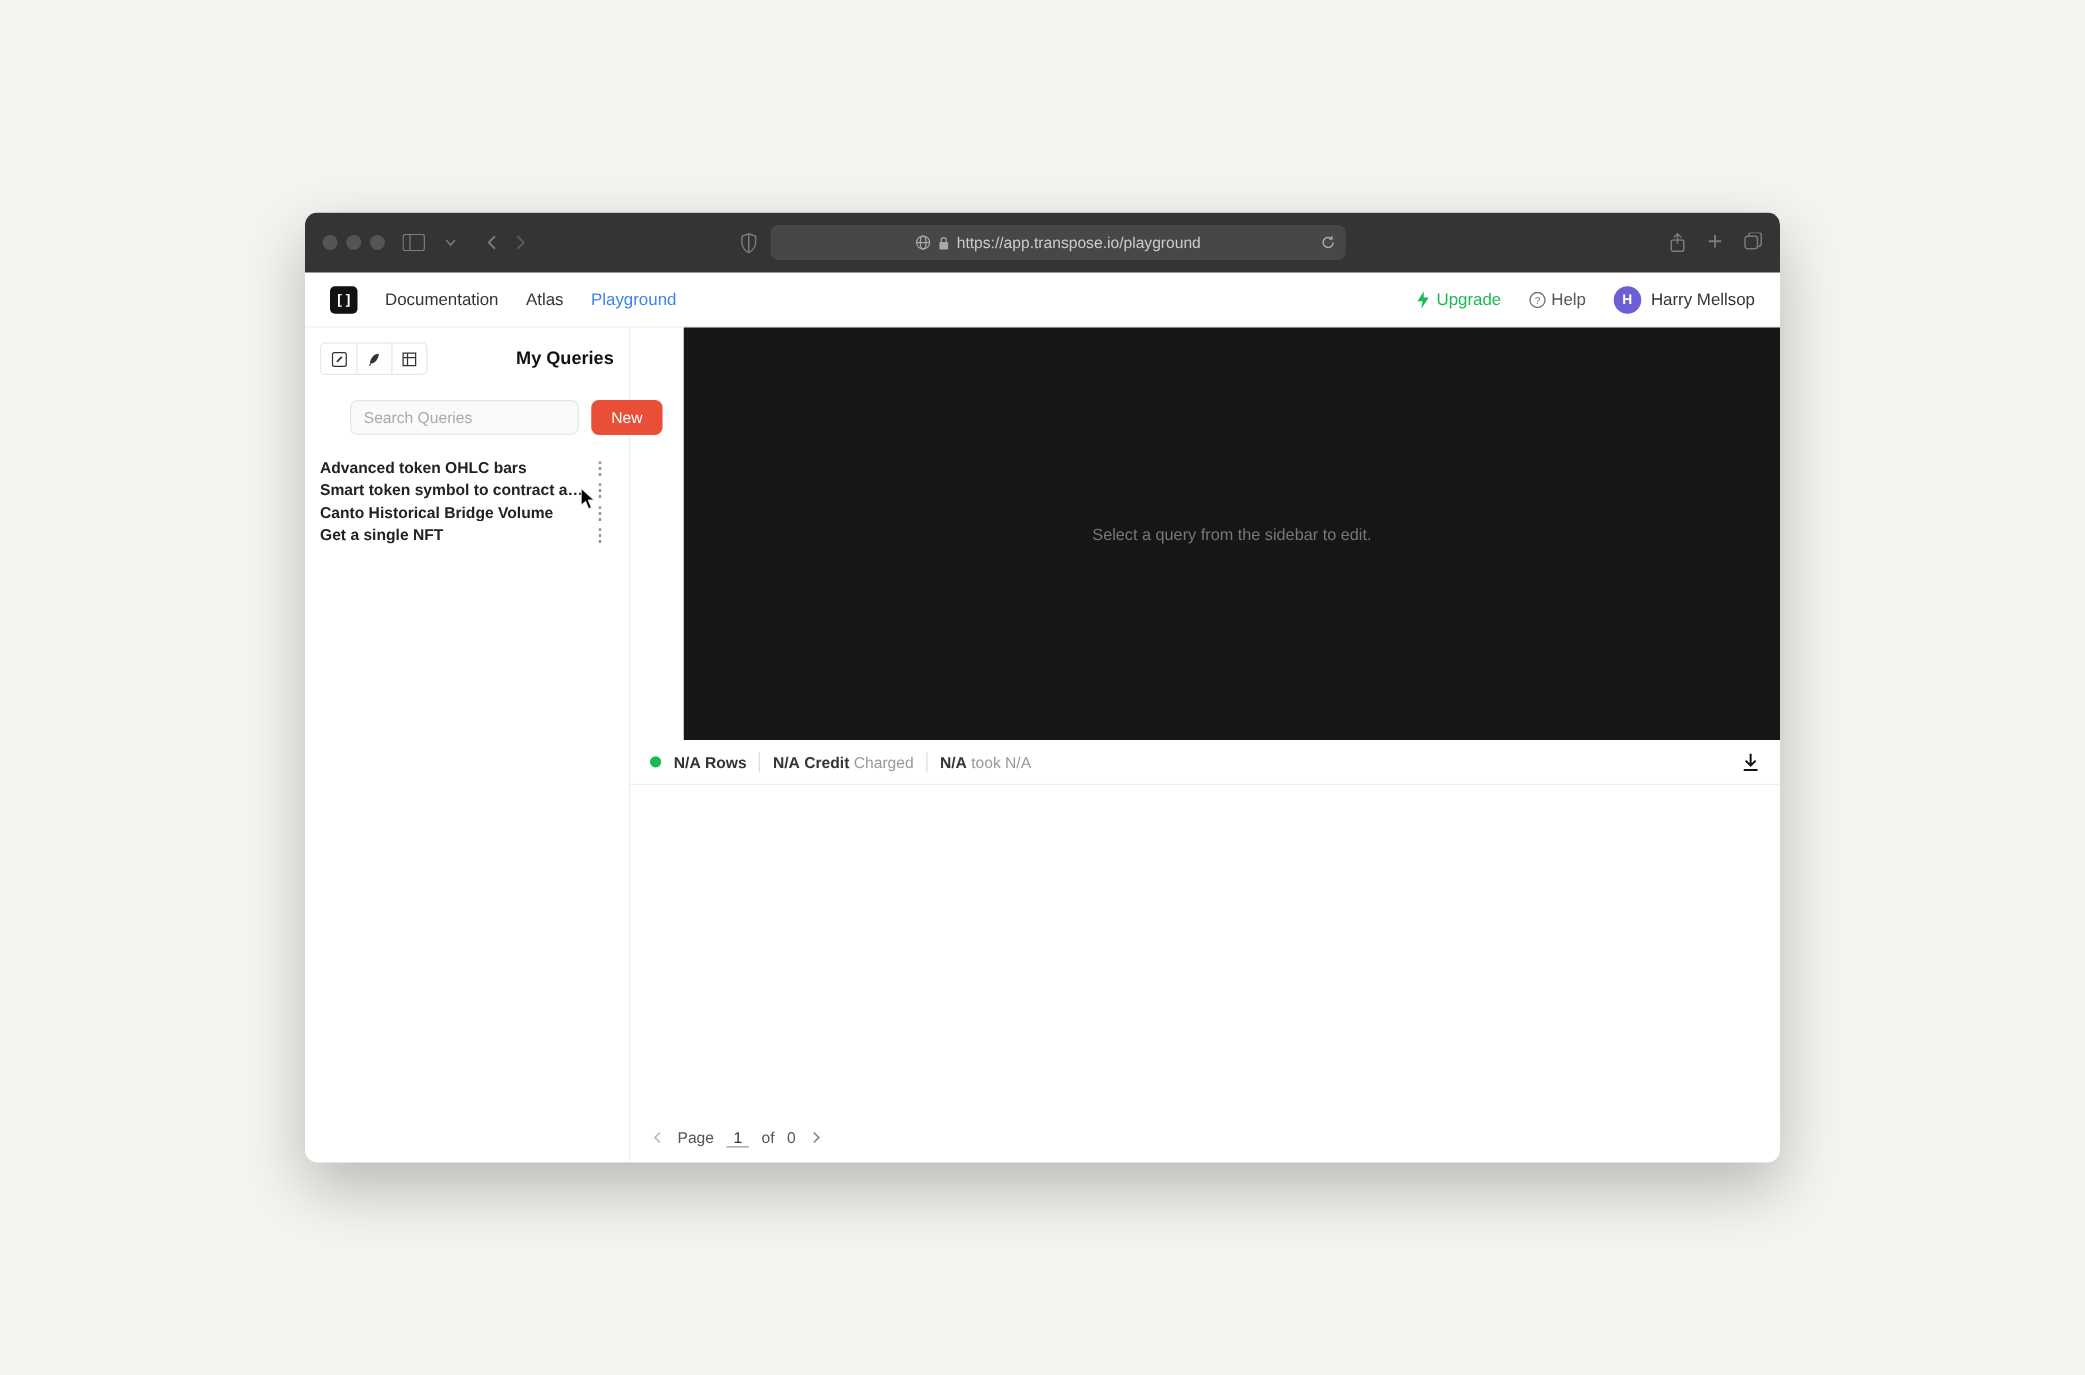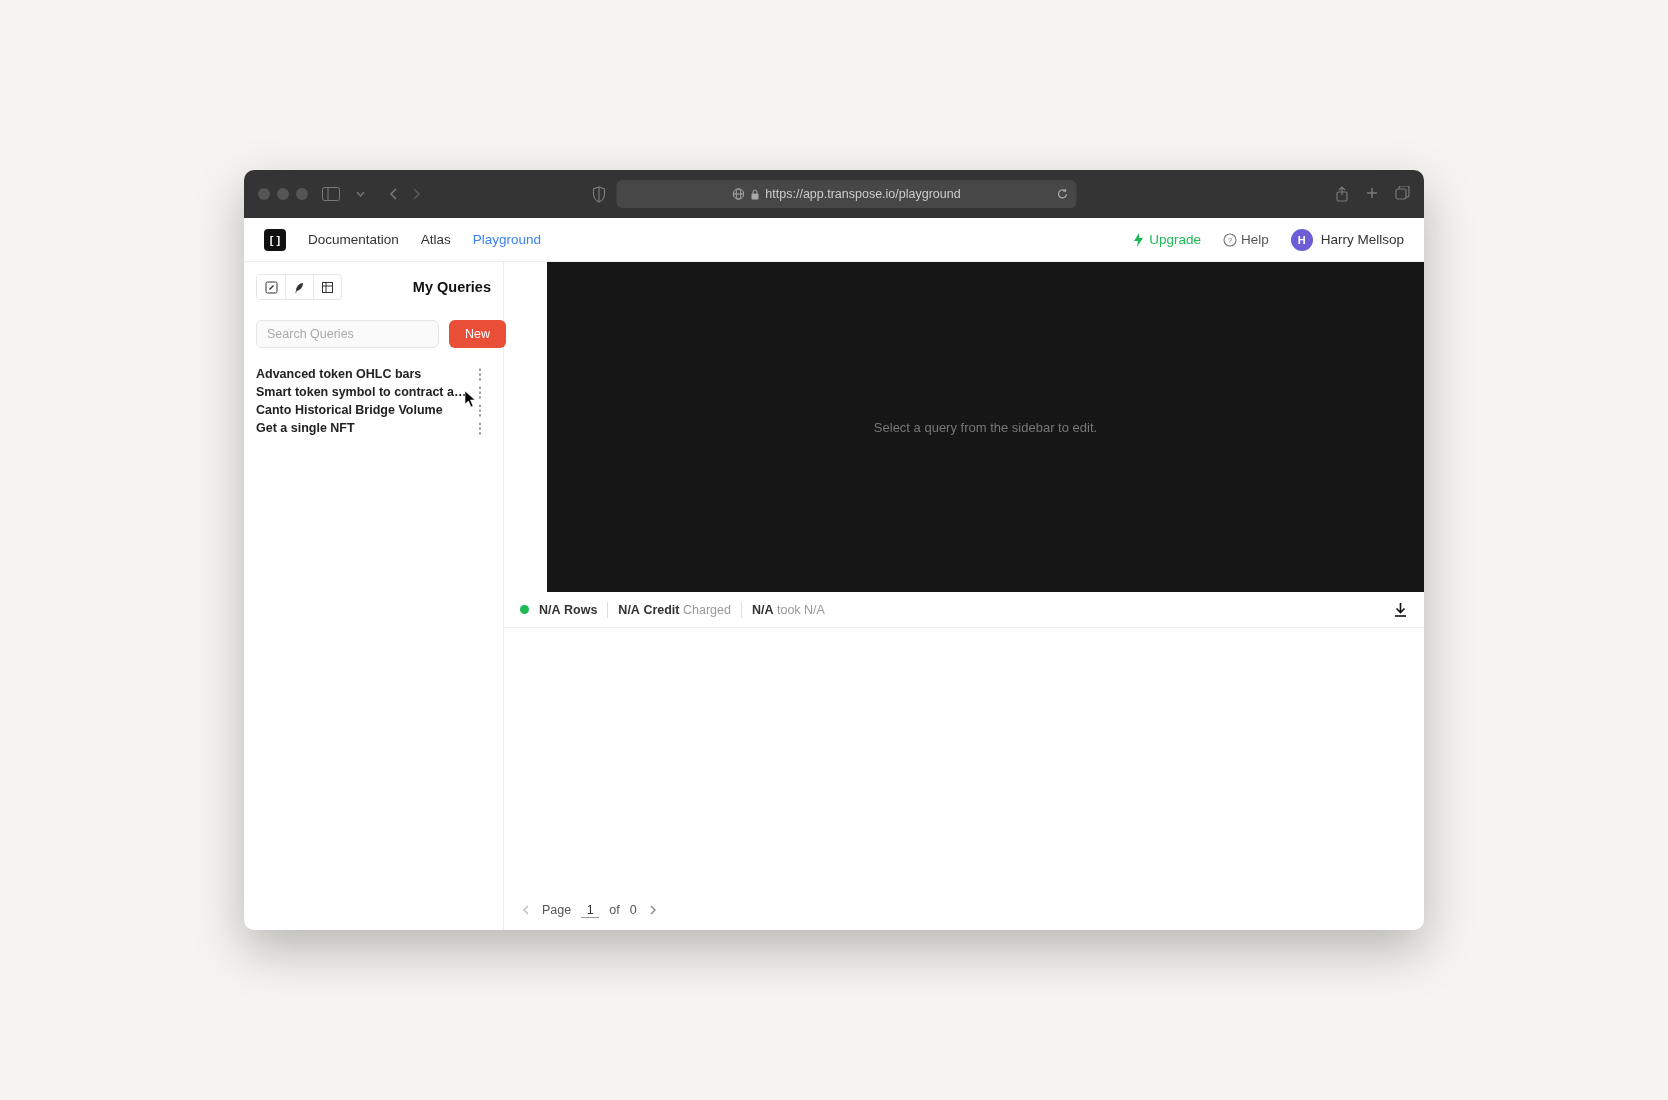--- a/index.html
+++ b/index.html
@@ -90,21 +90,21 @@
 
 
 .app-body { flex: 1; display: flex; min-height: 0; }
 .sidebar { width: 260px; border-right: 1px solid #eee; display: flex; flex-direction: column; padding: 12px 12px 0; }
 .sidebar-tabs-row { display: flex; align-items: center; }
 .sidebar-tabs { display: flex; border: 1px solid #e6e6e6; border-radius: 4px; overflow: hidden; }
 .sidebar-tab { width: 28px; height: 24px; display: flex; align-items: center; justify-content: center; color: #444; cursor: pointer; }
 .sidebar-tab + .sidebar-tab { border-left: 1px solid #e6e6e6; }
 .sidebar-tab.active { background: #fff; color: #000; }
 .sidebar-title { margin-left: auto; font-weight: 700; font-size: 14.5px; color: #111; }
-.search-row { display: flex; gap: 10px; margin-top: 20px; }
+.search-row { display: flex; gap: 10px; margin-top: 20px; margin-left: 24px; }
 .search-input {
   flex: 1; height: 28px; border: 1px solid #e6e6e6; border-radius: 6px;
   padding: 0 10px; font-size: 12.5px; color: #333; background: #fafafa;
 }
 .search-input::placeholder { color: #aaa; }
 .new-btn {
   background: #e94f37; color: #fff; border: none; border-radius: 6px;
   height: 28px; padding: 0 16px; font-size: 12.5px; font-weight: 500; cursor: pointer;
 }
 .query-list { margin-top: 18px; display: flex; flex-direction: column; gap: 2px; }

